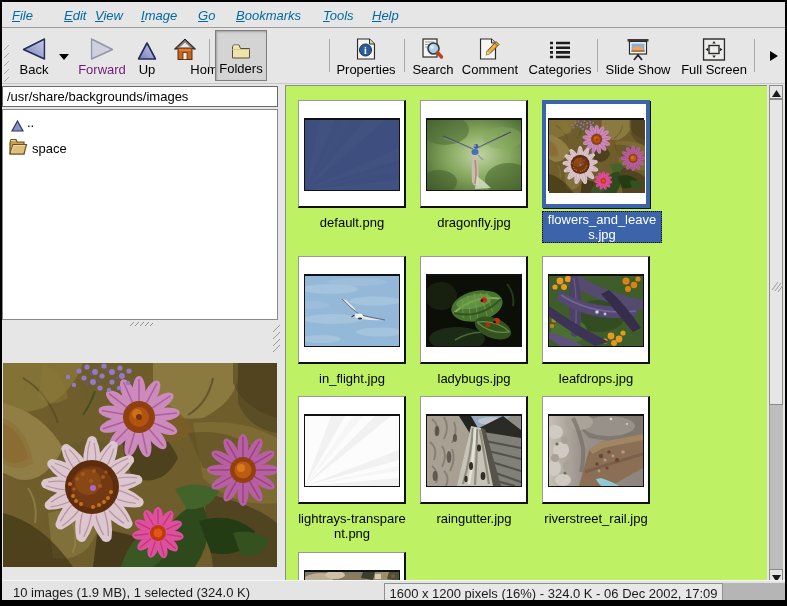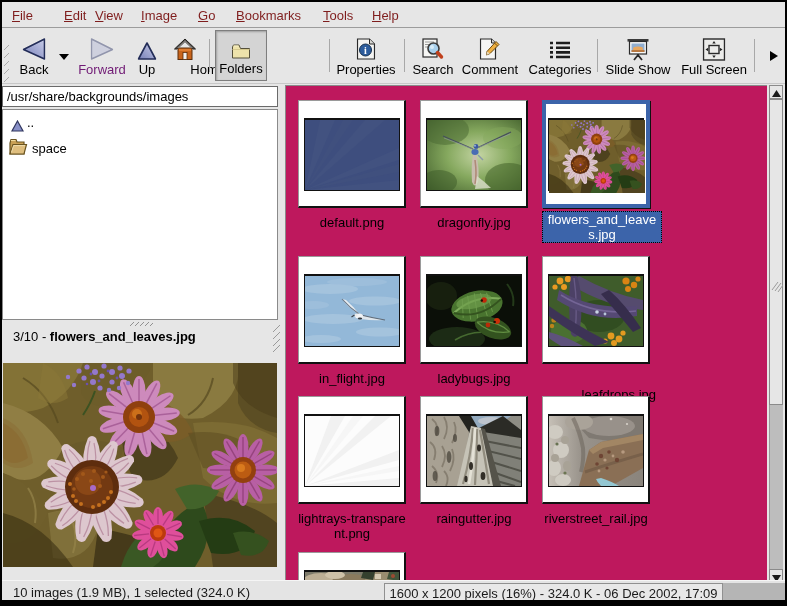--- a/index.html
+++ b/index.html
@@ -2,37 +2,37 @@
 <html><head>
 <meta charset="utf-8">
 <style>
 * { margin:0; padding:0; box-sizing:border-box; }
 html,body { width:787px; height:606px; overflow:hidden; }
 body { font-family:"Liberation Sans", sans-serif; background:#000; position:relative; }
 #win { position:absolute; left:0; top:0; width:787px; height:606px; background:#e6e6e6; }
 .bord { position:absolute; background:#000; z-index:50; }
 
 #menubar { position:absolute; left:0; top:2px; width:100%; height:26px; background:#e6e6e6; border-bottom:1px solid #9c9c9c; }
-#menubar span { position:absolute; top:6px; font-size:13px; color:#7f1d1d; }
+#menubar span { position:absolute; top:6px; font-size:13px; color:#0369a1;font-style:italic; }
 #menubar u { text-decoration:underline; }
 
 #toolbar { position:absolute; left:0; top:29px; width:100%; height:55px; background:#e6e6e6; border-bottom:1px solid #c8c8c8; }
 .tbtn { position:absolute; top:1px; height:51px; text-align:center; }
 .tbtn .lbl { position:absolute; left:0; bottom:4px; width:100%; font-size:13px; color:#000; white-space:nowrap; }
 .tbtn .ico { position:absolute; top:8px; left:50%; transform:translateX(-50%); }
 .tsep { position:absolute; top:10px; width:1px; height:33px; background:#a8a8a8; }
 #handle { position:absolute; left:3px; top:13px; width:7px; height:44px; }
 #folders-btn { background:#d4d4d4; border:1px solid #7e7e7e; box-shadow:inset 1px 1px 2px rgba(0,0,0,0.25); }
 
 #entry { position:absolute; left:2px; top:86px; width:276px; height:21px; background:#fff; border:1px solid #6a6a6a; font-size:13px; color:#000; padding:2px 0 0 4px; }
 #flist { position:absolute; left:2px; top:109px; width:276px; height:211px; background:#fff; border:1px solid #8a8a8a; }
 #infobar { position:absolute; left:0px; top:321px; width:280px; height:36px; font-size:13px; color:#000; }
 #preview { position:absolute; left:3px; top:363px; width:274px; height:204px; }
 
-#rpane { position:absolute; left:285px; top:85px; width:482px; height:497px; background:#be185d; border:1px solid #8a8a8a; border-right:none; overflow:hidden; }
+#rpane { position:absolute; left:285px; top:85px; width:482px; height:497px; background:#bef264; border:1px solid #8a8a8a; border-right:none; overflow:hidden; }
 .card { position:absolute; width:108px; height:108px; background:#fff; border:1px solid #9a9a9a; border-right:2px solid #111; border-bottom:2px solid #111; }
 .card .im { position:absolute; left:5px; top:17px; width:96px; height:73px; border:1px solid #111; border-top:2px solid #111; }
 .card.sel { border:4px solid #3c64aa; border-right:4px solid #3c64aa; border-bottom:4px solid #3c64aa; box-shadow:1px 1px 0 #111; }
 .card.sel .im { left:2px; top:14px; }
 .clabel { position:absolute; width:120px; text-align:center; font-size:13px; color:#000; line-height:15px; }
 .clabel.sel { background:#3c64aa; color:#fff; width:120px; border:1px dotted #000; }
 
 #sbar { position:absolute; left:769px; top:85px; width:14px; height:498px; background:#cfcfcf; }
 .sbtn { position:absolute; left:0; width:14px; height:14px; background:#e6e6e6; border:1px solid #8a8a8a; }
 #sthumb { position:absolute; left:0; top:14px; width:14px; height:306px; background:#e6e6e6; border:1px solid #8a8a8a; }
@@ -194,21 +194,20 @@
       <path d="M3,3.5 L7.5,3.5" stroke="#eeda9e" stroke-width="1"></path>
       <path d="M2,17 L5,7.5 L18.5,7.5 L16,17 Z" fill="#dfbe7e" stroke="#6a5420" stroke-width="1.2"></path>
       <path d="M3.4,15.5 L5.6,8.6 L17,8.6" stroke="#f0ddae" stroke-width="1" fill="none"></path>
     </svg>
     <span style="position:absolute;left:29px;top:31px;font-size:13px">space</span>
   </div>
   <div id="infobar">
     <svg style="position:absolute;left:128px;top:0px" width="26" height="6">
         <path d="M2,5 L6,1 M7,5 L11,1 M12,5 L16,1 M17,5 L21,1 M22,5 L25,2" stroke="#909090" stroke-width="1" fill="none"></path>
       </svg>
-    <span style="position:absolute;left:13px;top:8px">3/10 - <b>flowers_and_leaves.jpg</b></span>
     <svg style="position:absolute;left:271px;top:3px" width="10" height="28">
         <path d="M2,8 L9,1 M2,15 L9,8 M2,22 L9,15 M2,28 L9,21" stroke="#9a9a9a" stroke-width="1" fill="none"></path>
       </svg>
   </div>
   <div id="preview"><svg width="274" height="204" viewBox="0 0 274 204">
     <defs>
     <g id="flowerart">
       <rect width="274" height="204" fill="#6f5e2b"></rect>
 
       <path d="M0,0 L80,0 Q70,30 40,45 Q10,55 0,40 Z" fill="#837236"></path>
@@ -517,21 +516,21 @@
       <path d="M25,2 Q29,30 26,56" stroke="#675a85" stroke-width="1.4" fill="none"></path>
       <path d="M10,14 Q40,34 88,30 L88,40 Q45,48 8,24 Z" fill="#554974"></path>
       <path d="M12,19 Q45,40 87,35" stroke="#746596" stroke-width="1.5" fill="none"></path>
       <path d="M0,30 Q25,48 60,66 L46,70 Q15,52 0,40 Z" fill="#3d3356"></path>
       <path d="M60,14 Q76,28 92,52 L84,56 Q66,34 52,18 Z" fill="#362d4c"></path>
       <path d="M0,56 Q16,60 34,70 L12,70 Q2,64 0,62 Z" fill="#5e527c"></path>
       <circle cx="48" cy="36" r="1.8" fill="#c9d4e4"></circle>
             <circle cx="56" cy="38" r="1.4" fill="#b9c6da"></circle>
     </svg></div>
       </div>
-    <div class="clabel" style="left:250px; top:301px;text-align:right;">leafdrops.jpg</div>
+    <div class="clabel" style="left:250px; top:285px;">leafdrops.jpg</div>
 
     <div class="card" style="left:12px; top:310px;">
         <div class="im" id="t-lightrays"><svg width="94" height="70" viewBox="0 0 94 70">
       <rect width="94" height="70" fill="#fcfcfc"></rect>
       <g fill="#f1f1f1">
         <polygon points="0,70 94,70 94,62"></polygon>
         <polygon points="0,70 94,44 94,34"></polygon>
         <polygon points="0,70 86,0 70,0"></polygon>
         <polygon points="0,70 40,0 26,0"></polygon>
       </g>

